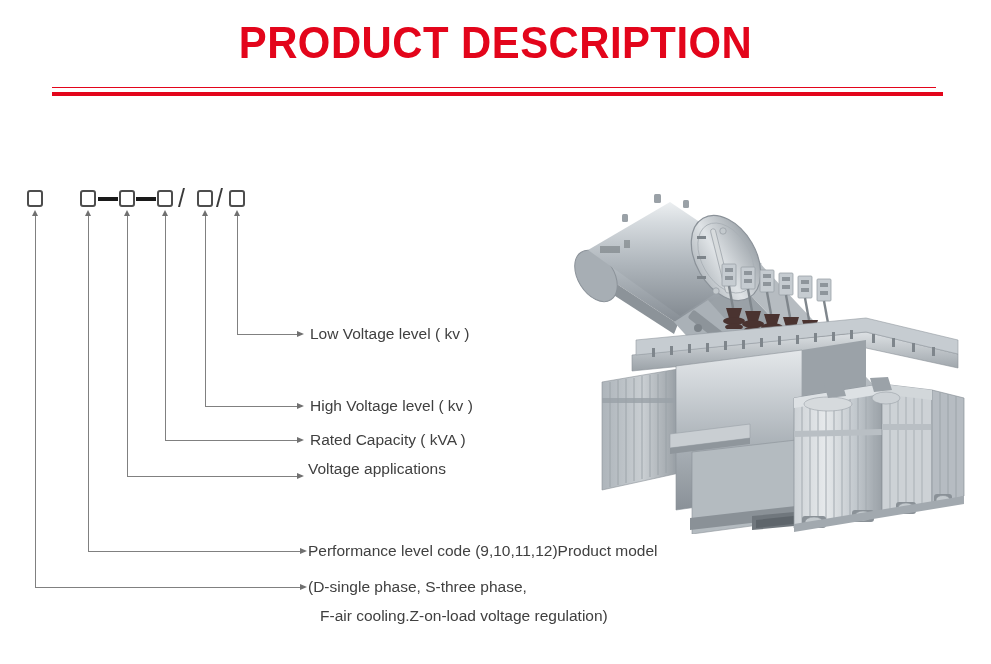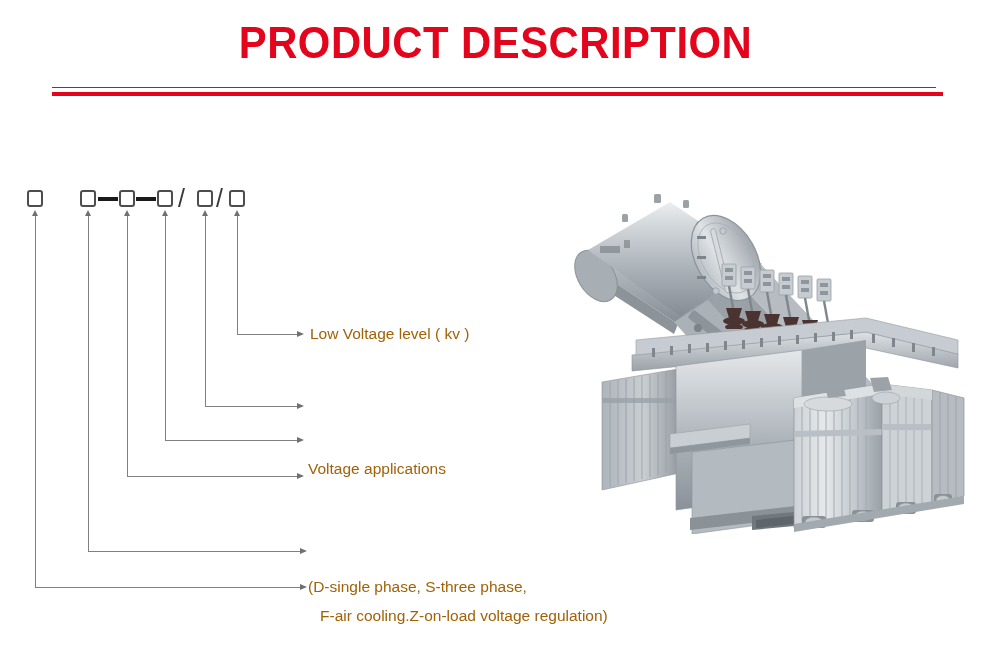--- a/index.html
+++ b/index.html
@@ -96,21 +96,21 @@
     border-top: 3.5px solid transparent;
     border-bottom: 3.5px solid transparent;
     border-left: 7px solid #707070;
   }
 
   .leader-label {
     position: absolute;
     font-family: "Liberation Sans", "DejaVu Sans", sans-serif;
     font-size: 15.5px;
     line-height: 18px;
-    color: #a16207;
+    color: #404040;
     white-space: nowrap;
   }
   .leader-label.cont { }
 
   
   #transformer-photo {
     position: absolute;
     left: 566px; top: 172px;
     width: 400px; height: 362px;
   }
@@ -142,36 +142,39 @@
   <div class="arrow-up" style="left:234px; top:210px;"></div>
   <div class="lead-v" style="left:237px; top:216px; height:118px;"></div>
   <div class="lead-h" style="left:237px; top:334px; width:60px;"></div>
   <div class="arrow-right" style="left:297px; top:330.5px;"></div>
   <div class="leader-label" style="left:310px; top:325px;">Low Voltage level ( kv )</div>
 
   <div class="arrow-up" style="left:202px; top:210px;"></div>
   <div class="lead-v" style="left:205px; top:216px; height:190px;"></div>
   <div class="lead-h" style="left:205px; top:406px; width:92px;"></div>
   <div class="arrow-right" style="left:297px; top:402.5px;"></div>
+  <div class="leader-label" style="left:310px; top:397px;">High Voltage level ( kv )</div>
 
   <div class="arrow-up" style="left:162px; top:210px;"></div>
   <div class="lead-v" style="left:165px; top:216px; height:224px;"></div>
   <div class="lead-h" style="left:165px; top:440px; width:132px;"></div>
   <div class="arrow-right" style="left:297px; top:436.5px;"></div>
+  <div class="leader-label" style="left:310px; top:431px;">Rated Capacity ( kVA )</div>
 
   <div class="arrow-up" style="left:124px; top:210px;"></div>
   <div class="lead-v" style="left:127px; top:216px; height:260px;"></div>
   <div class="lead-h" style="left:127px; top:476px; width:170px;"></div>
   <div class="arrow-right" style="left:297px; top:472.5px;"></div>
   <div class="leader-label" style="left:308px; top:460px;">Voltage applications</div>
 
   <div class="arrow-up" style="left:85px; top:210px;"></div>
   <div class="lead-v" style="left:88px; top:216px; height:335px;"></div>
   <div class="lead-h" style="left:88px; top:551px; width:212px;"></div>
   <div class="arrow-right" style="left:300px; top:547.5px;"></div>
+  <div class="leader-label" style="left:308px; top:542px;">Performance level code (9,10,11,12)Product model</div>
 
   <div class="arrow-up" style="left:32px; top:210px;"></div>
   <div class="lead-v" style="left:35px; top:216px; height:371px;"></div>
   <div class="lead-h" style="left:35px; top:587px; width:265px;"></div>
   <div class="arrow-right" style="left:300px; top:583.5px;"></div>
   <div class="leader-label cont" style="left:320px; top:607px;">F-air cooling.Z-on-load voltage regulation)</div>
   <div class="leader-label" style="left:308px; top:578px;">(D-single phase, S-three phase,</div>
 
 </div>
 

